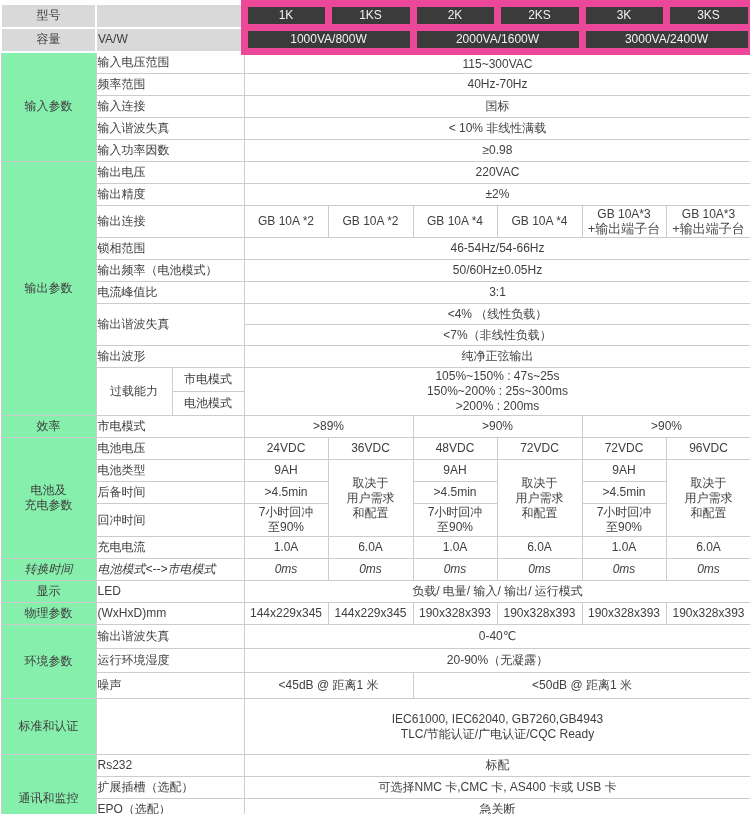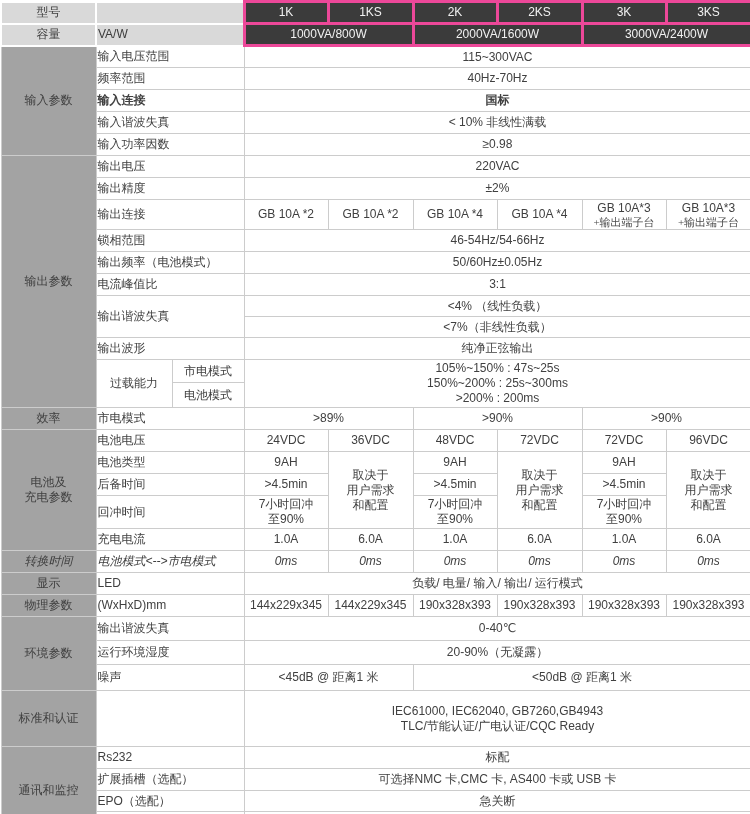--- a/index.html
+++ b/index.html
@@ -33,38 +33,37 @@
   }
   
   table.spec td.g {
     background: #d9d9d9;
     border: 2px solid #ffffff;
     color: #3c3c3c;
   }
   
   table.spec td.d {
     background: #3b3b3b;
-    border: 3px solid #ec4899;
+    border: 7px solid #ec4899;
     color: #f2f2f2;
   }
   
   table.spec td.sec {
-    background: #a3a3a3;
+    background: #86efac;
     text-align: center;
   }
   
   table.spec td.lbl {
     text-align: left;
     padding-left: 1px;
   }
   table.spec td .sub {
-    font-size: 11px;
+    font-size: 13px;
     line-height: 1.1;
     color: #4a4a4a;
-    font-family: Liberation Serif, serif;
   }
 </style>
 </head>
 <body>
 
 <div class="page">
   <table class="spec">
     <colgroup>
         <col style="width: 95px;">
         <col style="width: 76px;">
@@ -96,21 +95,21 @@
         </tr>
         <tr style="height: 22px;">
           <td rowspan="5" class="sec">输入参数</td>
           <td colspan="2" class="lbl">输入电压范围</td>
           <td colspan="6">115~300VAC</td>
         </tr>
         <tr style="height: 22px;">
           <td colspan="2" class="lbl">频率范围</td>
           <td colspan="6">40Hz-70Hz</td>
         </tr>
-        <tr style="height: 22px; font-weight: bold;">
+        <tr style="height: 22px;">
           <td colspan="2" class="lbl">输入连接</td>
           <td colspan="6">国标</td>
         </tr>
         <tr style="height: 22px;">
           <td colspan="2" class="lbl">输入谐波失真</td>
           <td colspan="6">&lt; 10% 非线性满载</td>
         </tr>
         <tr style="height: 22px;">
           <td colspan="2" class="lbl">输入功率因数</td>
           <td colspan="6">≥0.98</td>

